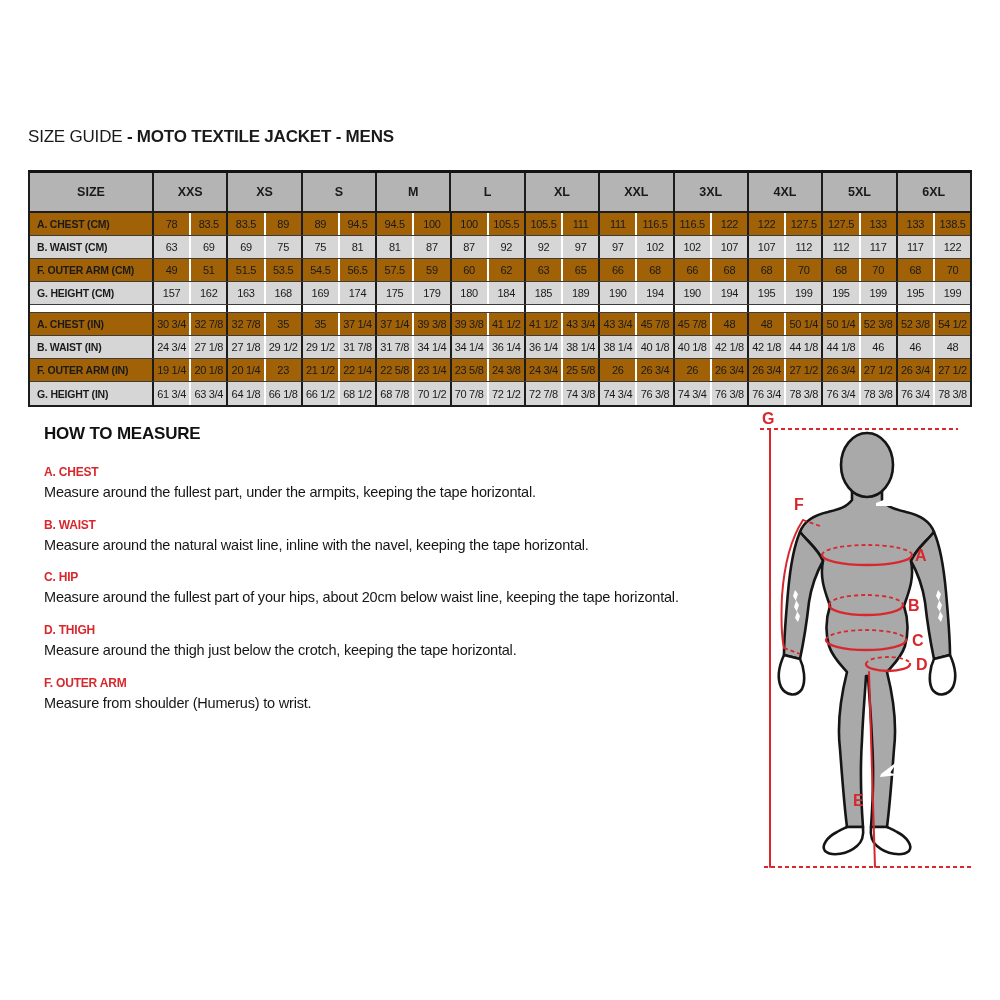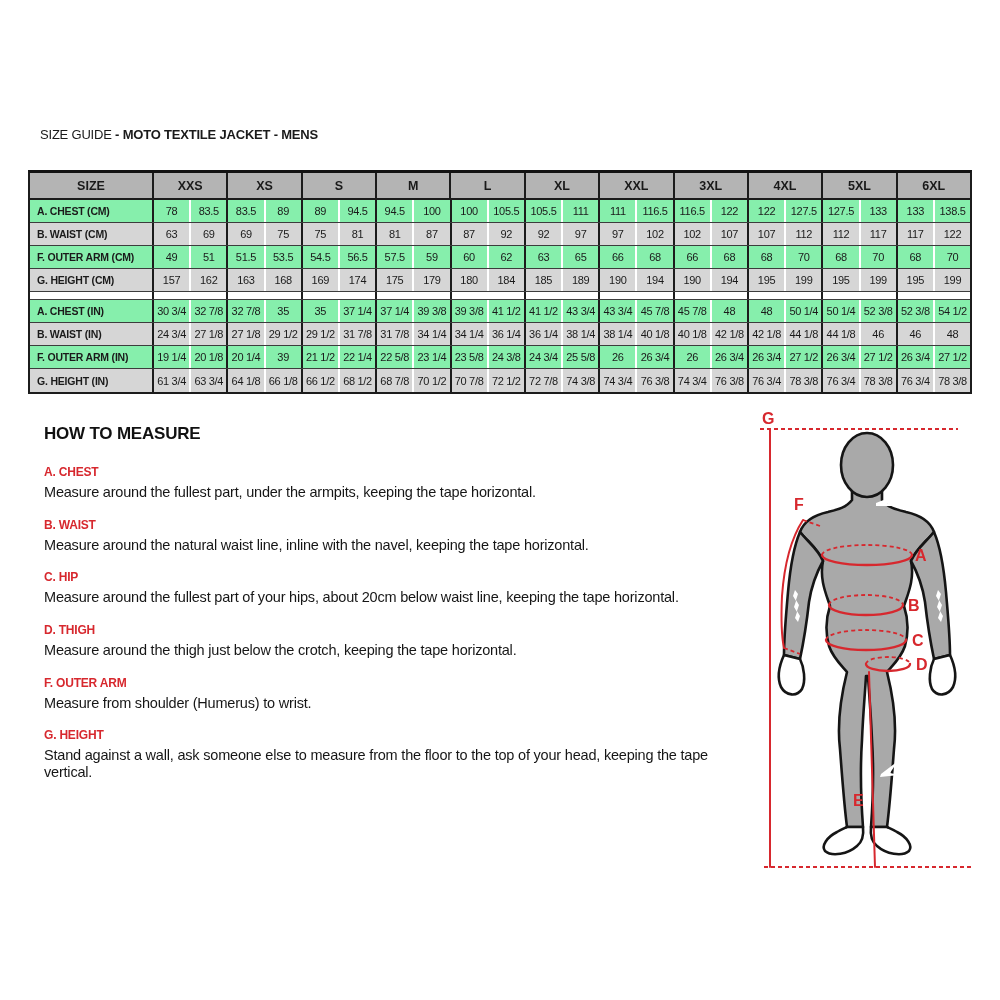--- a/index.html
+++ b/index.html
@@ -7,34 +7,34 @@
     --hdr-gray:#b4b4b4;
     --alt-gray:#d6d6d6;
     --body-gray:#a9a9a9;
     --line-dark:#1c1c1c;
   }
   html,body{margin:0;padding:0;background:#fff;}
   .canvas{position:relative;width:1000px;height:1000px;background:#fff;overflow:hidden;
           font-family:"Liberation Sans",sans-serif;color:#1a1a1a;}
 
   
-  .page-title{position:absolute;left:40px;top:127px;font-size:13px;letter-spacing:-0.2px;white-space:nowrap;text-align:center;}
+  .page-title{position:absolute;left:28px;top:127px;font-size:17px;letter-spacing:-0.2px;white-space:nowrap;text-align:center;}
   .page-title .b{font-weight:bold;}
 
   
   .size-table{position:absolute;left:28px;top:170px;width:944px;
               border:2px solid var(--line-dark);border-top:3px solid #131313;box-sizing:border-box;}
   .size-table *{box-sizing:border-box;}
   .trow{display:flex;width:100%;}
-  .header-row{height:27px;background:var(--hdr-gray);border-bottom:2px solid var(--line-dark);}
+  .header-row{height:40px;background:var(--hdr-gray);border-bottom:2px solid var(--line-dark);}
   .corner-cell,.label-cell{flex:0 0 122px;display:flex;align-items:center;}
   .corner-cell{justify-content:center;font-weight:bold;font-size:12.5px;}
   .size-cell{flex:2 1 0;display:flex;align-items:center;justify-content:center;
              font-weight:bold;font-size:12.5px;border-left:2px solid var(--line-dark);}
-  .data-row{height:23px;background:#86efac;border-bottom:1px solid #3c3c3c;}
+  .data-row{height:23px;background:#a16207;border-bottom:1px solid #3c3c3c;}
   .data-row.alt{background:var(--alt-gray);}
   .size-table .trow:last-child{border-bottom:none;text-align:center;}
   .label-cell{padding-left:7px;font-weight:bold;font-size:10.5px;letter-spacing:-0.2px;}
   .val-cell{flex:1 1 0;display:flex;align-items:center;justify-content:center;
             font-size:11px;letter-spacing:-0.3px;white-space:nowrap;}
   .val-cell.first{border-left:2px solid var(--line-dark);}
   .val-cell.second{border-left:2px solid #ffffff;}
   .spacer-row{height:8px;background:#fff;border-bottom:1px solid #3c3c3c;}
 
   
@@ -252,21 +252,21 @@
         <div class="val-cell first">44 1/8</div>
         <div class="val-cell second">46</div>
         <div class="val-cell first">46</div>
         <div class="val-cell second">48</div>
       </div>
       <div class="trow data-row">
         <div class="label-cell">F. OUTER ARM (IN)</div>
         <div class="val-cell first">19 1/4</div>
         <div class="val-cell second">20 1/8</div>
         <div class="val-cell first">20 1/4</div>
-        <div class="val-cell second">39</div>
+        <div class="val-cell second">23</div>
         <div class="val-cell first">21 1/2</div>
         <div class="val-cell second">22 1/4</div>
         <div class="val-cell first">22 5/8</div>
         <div class="val-cell second">23 1/4</div>
         <div class="val-cell first">23 5/8</div>
         <div class="val-cell second">24 3/8</div>
         <div class="val-cell first">24 3/4</div>
         <div class="val-cell second">25 5/8</div>
         <div class="val-cell first">26</div>
         <div class="val-cell second">26 3/4</div>
@@ -321,24 +321,20 @@
       <div class="lbl">C. HIP</div>
       <div class="dsc">Measure around the fullest part of your hips, about 20cm below waist line, keeping the tape horizontal.</div>
     </div>
     <div class="mi">
       <div class="lbl">D. THIGH</div>
       <div class="dsc">Measure around the thigh just below the crotch, keeping the tape horizontal.</div>
     </div>
     <div class="mi">
       <div class="lbl">F. OUTER ARM</div>
       <div class="dsc">Measure from shoulder (Humerus) to wrist.</div>
-    </div>
-    <div class="mi">
-      <div class="lbl">G. HEIGHT</div>
-      <div class="dsc">Stand against a wall, ask someone else to measure from the floor to the top of your head, keeping the tape vertical.</div>
     </div>
   </div>
 
   <div class="figure">
     <svg width="250" height="476" viewBox="0 0 250 476">
 
       <line class="red-dash" x1="20" y1="21" x2="218" y2="21"></line>
       <line class="red-dash" x1="24" y1="459" x2="232" y2="459"></line>
       <line class="red-thin" x1="30" y1="21" x2="30" y2="459"></line>
 

